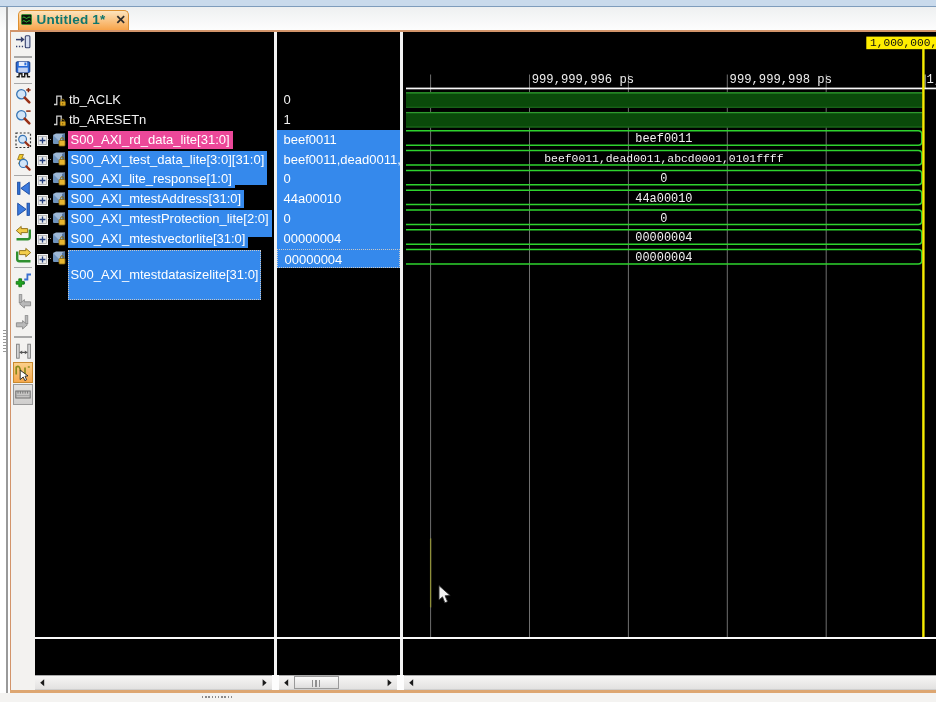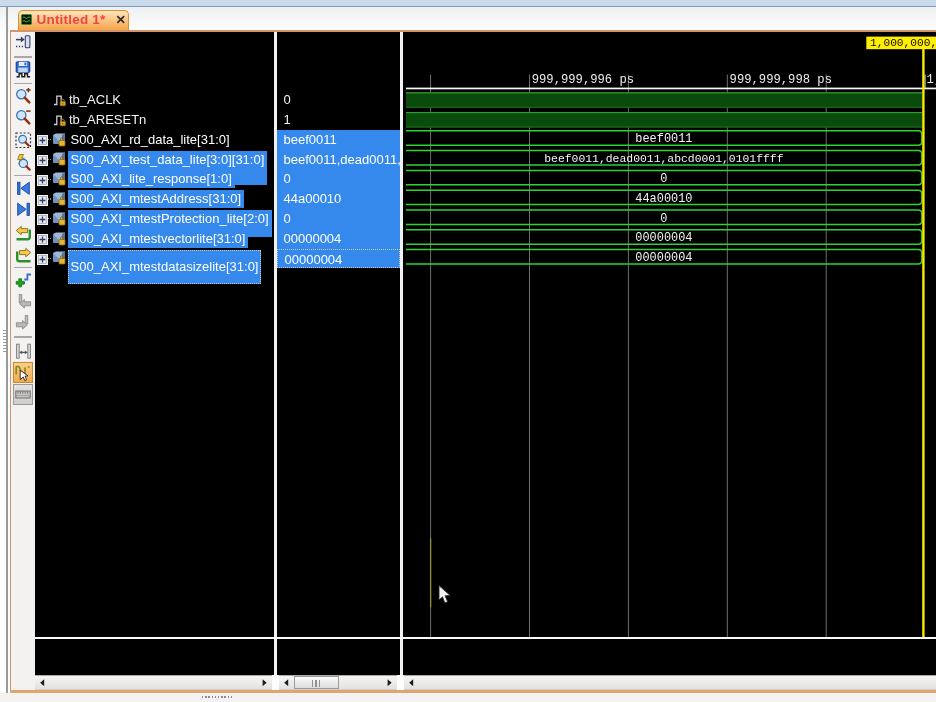--- a/index.html
+++ b/index.html
@@ -15,21 +15,21 @@
   <div class="abs" style="left:0;top:5.5px;width:936px;height:1.5px;background:#7e9cbc;"></div>
 
   <div class="abs" style="left:0;top:7px;width:936px;height:23px;background:linear-gradient(#eef0f1,#fdfdfd);"></div>
 
   <div class="abs" style="left:17.5px;top:9.5px;width:111px;height:20.5px;background:linear-gradient(#fde4bd,#f7a44a);border:1px solid #dd9030;border-bottom:none;border-radius:5px 5px 0 0;box-sizing:border-box;"></div>
   <svg class="abs" style="left:21px;top:13.5px;" width="11" height="11" viewBox="0 0 11 11">
     <rect x="0.4" y="0.4" width="10.2" height="10.2" rx="1.4" fill="#0d130d" stroke="#2a9a2a" stroke-width="0.8"></rect>
     <path d="M1.6 3.7 q1.3 -1.5 2.6 0 q1.3 1.5 2.6 0 q1.3 -1.5 2.6 0" fill="none" stroke="#38c838" stroke-width="0.95"></path>
     <path d="M1.6 7.3 q1.3 -1.5 2.6 0 q1.3 1.5 2.6 0 q1.3 -1.5 2.6 0" fill="none" stroke="#38c838" stroke-width="0.95"></path>
   </svg>
-  <div class="abs" style="left:36.5px;top:11.5px;font-size:13.5px;font-weight:bold;color:#ef4444;letter-spacing:0.2px;">Untitled 1*</div>
+  <div class="abs" style="left:36.5px;top:11.5px;font-size:13.5px;font-weight:bold;color:#0f766e;letter-spacing:0.2px;">Untitled 1*</div>
   <div class="abs" style="left:115.5px;top:11.5px;font-size:12.5px;font-weight:bold;color:#2e2e2e;">✕</div>
 
   <div class="abs" style="left:9.5px;top:29.6px;width:926.5px;height:2px;background:#d2946a;"></div>
   <div class="abs" style="left:9.5px;top:29.6px;width:1.9px;height:663.4px;background:#d2946a;"></div>
   <div class="abs" style="left:9.5px;top:690.4px;width:926.5px;height:2.8px;background:#dda671;"></div>
   <div class="abs" style="left:6.3px;top:7px;width:1.5px;height:686.5px;background:#9a9a9a;"></div>
 
   <div class="abs" style="left:2.5px;top:330px;width:3px;height:24px;background-image:repeating-linear-gradient(#9a9a9a 0 1.4px, transparent 1.4px 3px);"></div>
 
   <div class="abs" style="left:11.4px;top:31.6px;width:23.3px;height:658.8px;background:#f3f2f0;"></div>
@@ -156,21 +156,21 @@
           <path d="M2.6 5.5 h5.8 M5.5 2.6 v5.8" stroke="#26407e" stroke-width="1.3"></path>
         </svg></div>
       <div class="abs" style="left:48.2px;top:139.0px;width:4px;height:1.2px;background-image:repeating-linear-gradient(90deg,#8a8a8a 0 1.1px, transparent 1.1px 2.2px);"></div>
     <svg class="abs" style="left:51.5px;top:132.6px;" width="14" height="14" viewBox="0 0 14 14">
       <rect x="1" y="2" width="9" height="9" rx="1" fill="#6f93bd"></rect>
       <path d="M1 2 l3 -1.5 h9 v9 l-3 1.5" fill="#9db8d6"></path>
       <path d="M10 2 l3 -1.5 v9 l-3 1.5 z" fill="#54759e"></path>
       <rect x="7" y="7.5" width="6" height="5.5" rx="0.8" fill="#e8b630" stroke="#8a6a10" stroke-width="0.8"></rect>
       <path d="M8.6 7.5 v-1.3 a1.5 1.5 0 0 1 3 0 v1.3" fill="none" stroke="#8a6a10" stroke-width="1"></path>
     </svg>
-    <div class="abs" style="left:67.6px;top:130.7px;height:18px;line-height:18px;background:#000000;padding:0 3px;white-space:nowrap;">S00_AXI_rd_data_lite[31:0]</div>
+    <div class="abs" style="left:67.6px;top:130.7px;height:18px;line-height:18px;background:#ec4899;padding:0 3px;white-space:nowrap;">S00_AXI_rd_data_lite[31:0]</div>
     <div class="abs" style="left:277.2px;top:129.8px;width:122.6px;height:19.8px;background:#3589ec;">
         <div style="margin-left:6.3px;line-height:19.8px;white-space:nowrap;overflow:hidden;">beef0011</div>
       </div>
 
     <div class="abs plusbox" style="left:37.3px;top:153.9px;"><svg width="11" height="11" viewBox="0 0 11 11">
           <rect x="0.5" y="0.5" width="10" height="10" fill="#dddddd" stroke="#f2f2f2"></rect>
           <rect x="1.5" y="1.5" width="8" height="8" fill="#e9e9e9" stroke="#9a9a9a" stroke-width="0.6"></rect>
           <path d="M2.6 5.5 h5.8 M5.5 2.6 v5.8" stroke="#26407e" stroke-width="1.3"></path>
         </svg></div>
       <div class="abs" style="left:48.2px;top:158.8px;width:4px;height:1.2px;background-image:repeating-linear-gradient(90deg,#8a8a8a 0 1.1px, transparent 1.1px 2.2px);"></div>
@@ -264,21 +264,21 @@
           <path d="M2.6 5.5 h5.8 M5.5 2.6 v5.8" stroke="#26407e" stroke-width="1.3"></path>
         </svg></div>
       <div class="abs" style="left:48.2px;top:257.8px;width:4px;height:1.2px;background-image:repeating-linear-gradient(90deg,#8a8a8a 0 1.1px, transparent 1.1px 2.2px);"></div>
     <svg class="abs" style="left:51.5px;top:251.4px;" width="14" height="14" viewBox="0 0 14 14">
       <rect x="1" y="2" width="9" height="9" rx="1" fill="#6f93bd"></rect>
       <path d="M1 2 l3 -1.5 h9 v9 l-3 1.5" fill="#9db8d6"></path>
       <path d="M10 2 l3 -1.5 v9 l-3 1.5 z" fill="#54759e"></path>
       <rect x="7" y="7.5" width="6" height="5.5" rx="0.8" fill="#e8b630" stroke="#8a6a10" stroke-width="0.8"></rect>
       <path d="M8.6 7.5 v-1.3 a1.5 1.5 0 0 1 3 0 v1.3" fill="none" stroke="#8a6a10" stroke-width="1"></path>
     </svg>
-    <div class="abs" style="left:67.6px;top:249.5px;height:18px;line-height:18px;background:#3589ec;padding:8px 3px;white-space:nowrap;outline:1px dotted #c8c8c8;outline-offset:-1px;">S00_AXI_mtestdatasizelite[31:0]</div>
+    <div class="abs" style="left:67.6px;top:249.5px;height:18px;line-height:18px;background:#3589ec;padding:16px 3px;white-space:nowrap;outline:1px dotted #c8c8c8;outline-offset:-1px;">S00_AXI_mtestdatasizelite[31:0]</div>
     <div class="abs" style="left:277.2px;top:248.6px;width:122.6px;height:19.8px;background:#3589ec;border:1px dotted #c8c8c8;box-sizing:border-box;">
         <div style="margin-left:6.3px;line-height:19.8px;white-space:nowrap;overflow:hidden;">00000004</div>
       </div>
   </div>
 
   <svg id="wavepanel" class="abs" style="left:403px;top:31.6px;" width="533" height="644" viewBox="0 0 533 644">
     <line x1="27.6" y1="42.5" x2="27.6" y2="605.4" stroke="#6f6f6f" stroke-width="1"></line>
     <line x1="126.5" y1="42.5" x2="126.5" y2="605.4" stroke="#6f6f6f" stroke-width="1"></line>
     <line x1="225.4" y1="42.5" x2="225.4" y2="605.4" stroke="#6f6f6f" stroke-width="1"></line>
     <line x1="324.3" y1="42.5" x2="324.3" y2="605.4" stroke="#6f6f6f" stroke-width="1"></line>

